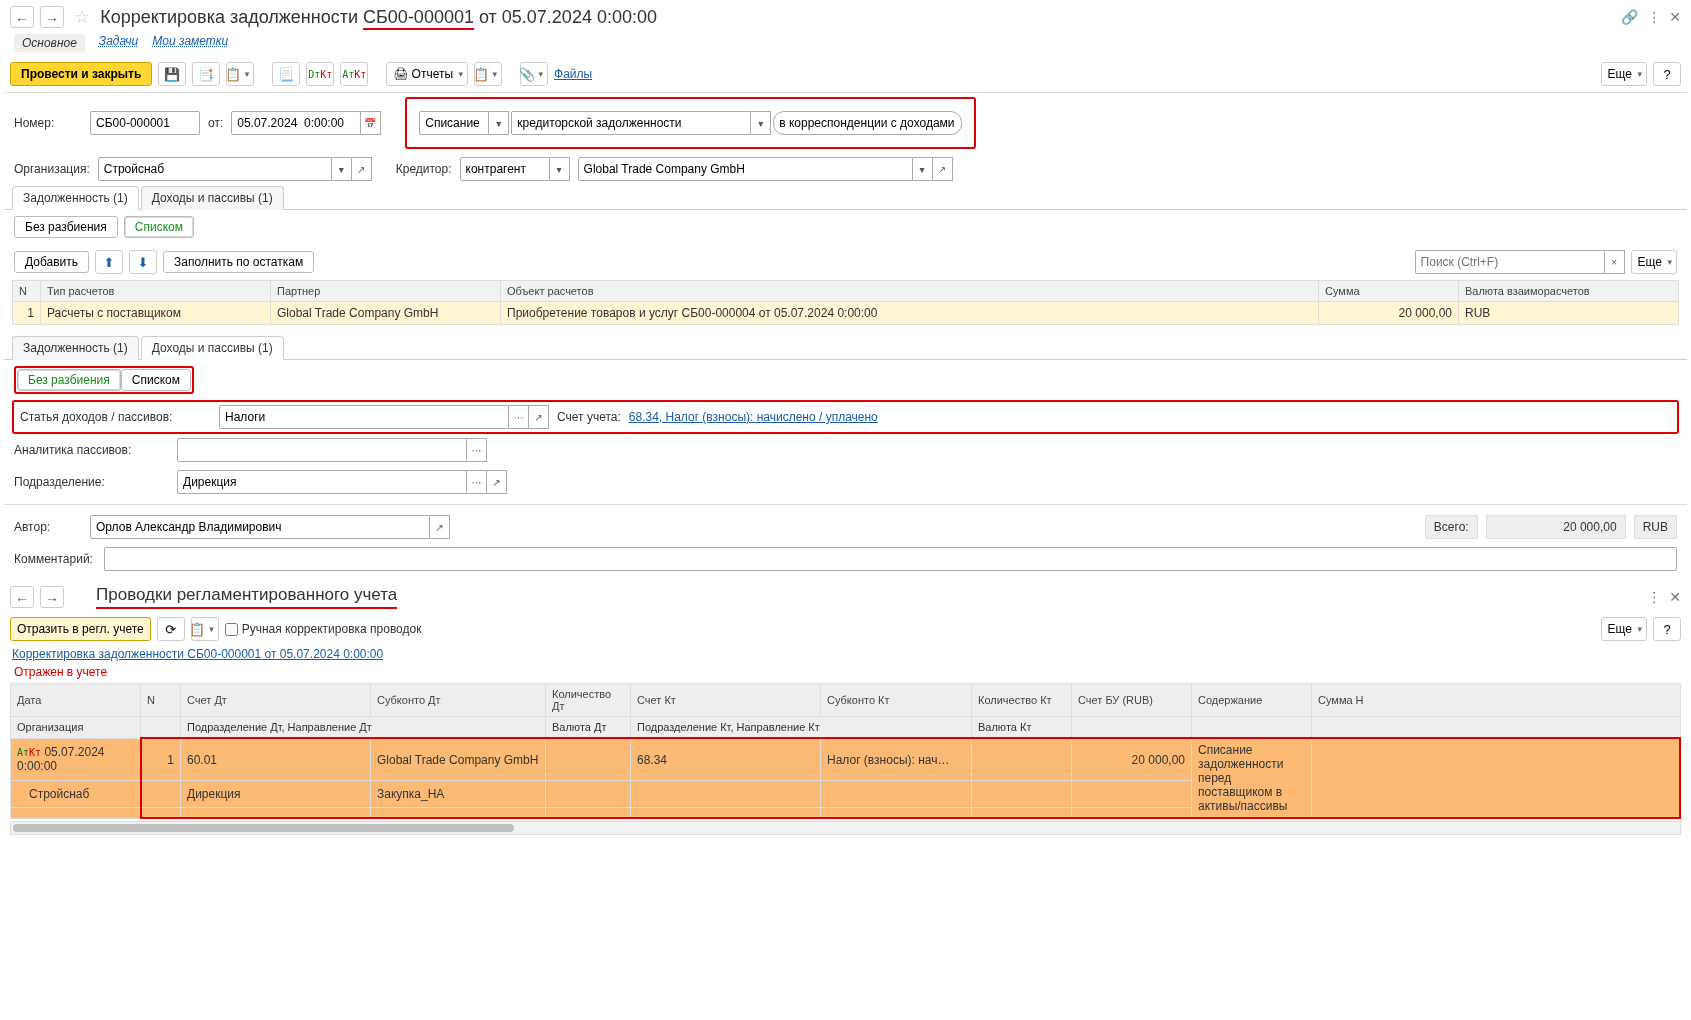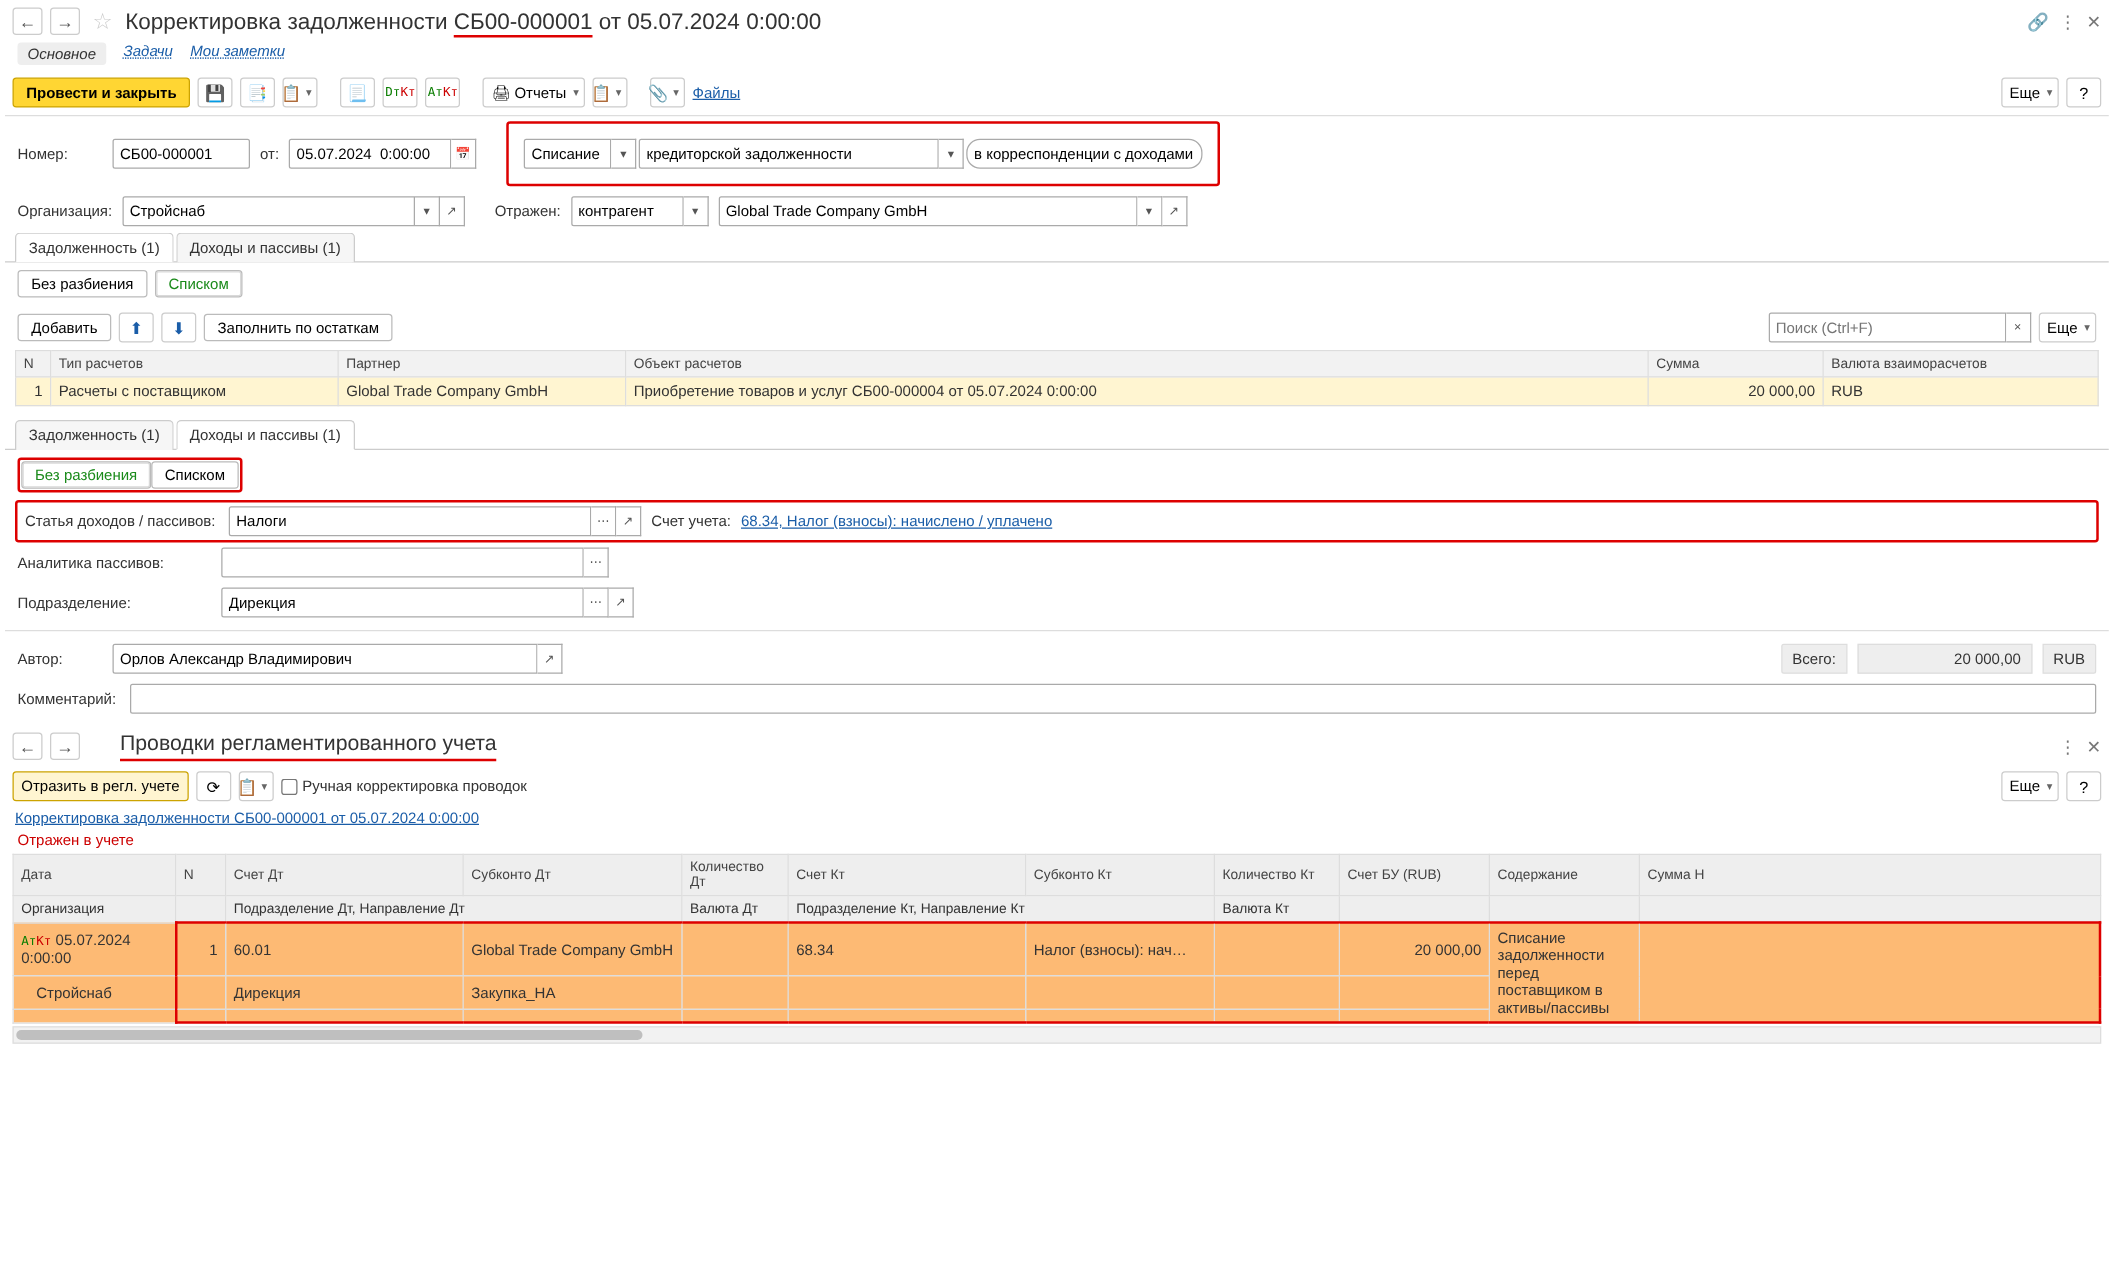--- a/index.html
+++ b/index.html
@@ -124,21 +124,21 @@
 </div>
 
 <div class="form-row">
   <span class="form-label">Организация:</span>
   <div class="input-group">
     <input class="input" style="width: 234px;" value="Стройснаб">
     <div class="addon">▾</div>
     <div class="addon">↗</div>
   </div>
   <span style="width:8px"></span>
-  <span>Отражен:</span>
+  <span>Кредитор:</span>
   <div class="input-group">
     <input class="input" style="width: 90px;" value="контрагент">
     <div class="addon">▾</div>
   </div>
   <div class="input-group">
     <input class="input" style="width: 335px;" value="Global Trade Company GmbH">
     <div class="addon">▾</div>
     <div class="addon">↗</div>
   </div>
 </div>
@@ -198,21 +198,21 @@
   <span class="red-border" style="padding:1px; display:inline-flex;">
   <button class="btn-pill active-green">Без разбиения</button>
   <button class="btn-pill">Списком</button>
   </span>
 </div>
 
 <div style="padding:0 8px">
 <div class="red-border" style="padding:3px 6px; display:flex; align-items:center; gap:8px;">
   <span style="width:155px">Статья доходов / пассивов:</span>
   <div class="input-group">
-    <input class="input" style="width: 290px;" value="Налоги">
+    <input class="input" style="width: 290px; margin-left: 36px;" value="Налоги">
     <div class="addon">⋯</div>
     <div class="addon">↗</div>
   </div>
   <span>Счет учета:</span>
   <a class="link">68.34, Налог (взносы): начислено / уплачено</a>
 </div>
 </div>
 
 <div class="form-row">
   <span style="width:155px">Аналитика пассивов:</span>

